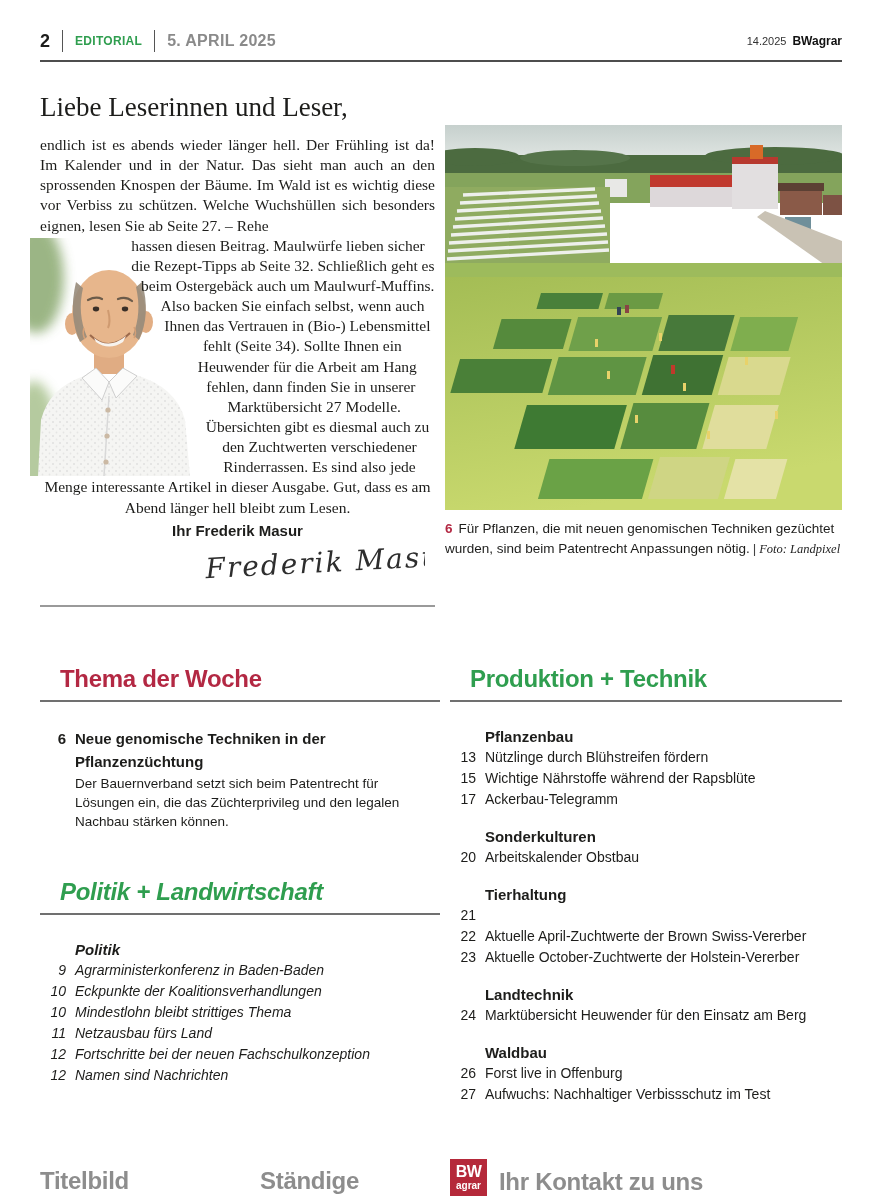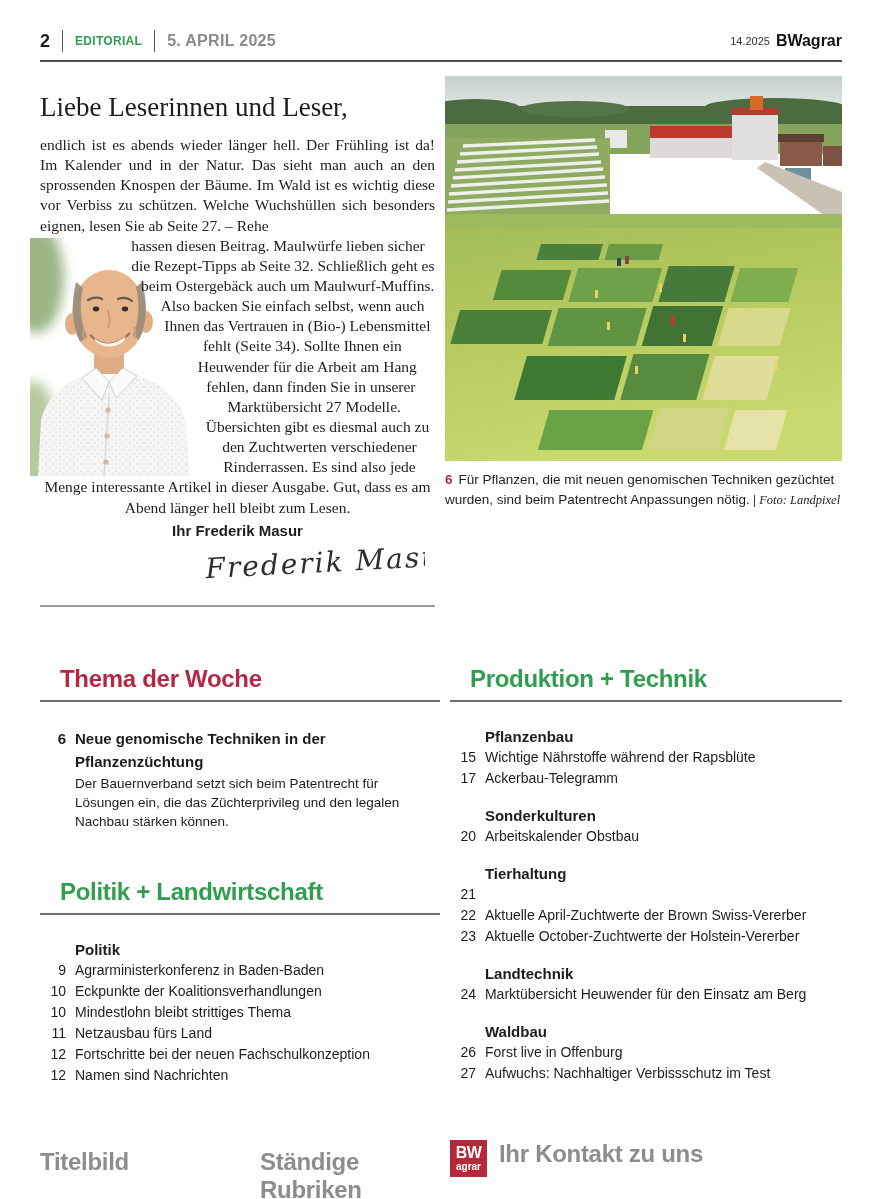--- a/index.html
+++ b/index.html
@@ -8,25 +8,25 @@
   .inner { padding:0 40px; }
 
   
   .pagehead { display:flex; align-items:center; margin-top:30px; }
   .pagehead .pnum { font-size:18px; font-weight:bold; }
   .pagehead .vbar { width:1px; height:22px; background:#555; margin:0 12px; }
   .pagehead .section { font-size:12px; font-weight:bold; color:#2f9e4f; letter-spacing:.3px; }
   .pagehead .date { font-size:16px; font-weight:bold; color:#8a8a8a; letter-spacing:.3px; }
   .pagehead .spacer { flex:1; }
   .pagehead .issue { font-size:11px; color:#333; margin-right:6px; }
-  .pagehead .mag { font-size:16px; font-weight:bold; color:#111; }
+  .pagehead .mag { font-size:12px; font-weight:bold; color:#111; }
   .head-rule { height:2px; background:#4d4d4d; margin-top:8px; }
 
   
-  .main { display:flex; gap:10px; margin-top:14px; }
+  .main { display:flex; gap:10px; margin-top:14px;align-items:center; }
   .col-l { width:405px; }
   .col-r { width:397px; }
 
   .salutation { font-family:"Liberation Serif", serif; font-size:27px; font-weight:500; margin:16px 0 12px 0; }
   .ed-body { font-family:"Liberation Serif", serif; font-size:15.5px; line-height:1.3; }
   .ed-p1 { text-align:justify; hyphens:auto; }
   .portrait-float { float:left; width:168px; height:238px; margin:2px 6px 0 -10px;
       shape-outside: polygon(0 0, 38% 0, 62% 34%, 82% 62%, 100% 100%, 0 100%); shape-margin:8px; }
   .portrait-float svg { width:100%; height:100%; display:block; }
   .ed-p2 { text-align:center; hyphens:auto; }
@@ -47,30 +47,30 @@
   .toc-h.red { color:#b32843; }
   .toc-h.green { color:#2f9e4f; }
   .toc-rule { height:2px; background:#707070; margin-top:7px; }
   .toc-list { margin-top:26px; }
   .toc-row { display:flex; gap:9px; font-size:14px; line-height:1.5; }
   .toc-row .num { width:26px; text-align:right; flex:0 0 26px; }
   .toc-group-h { font-size:15px; font-weight:bold; padding-left:35px; margin:18px 0 2px 0; }
   .toc-group-h.first { margin-top:0; }
   .feature .num, .feature .tt { font-weight:bold; font-size:15px; }
   .feature-desc { font-size:13.5px; line-height:1.4; padding-left:35px; margin-top:2px; width:390px; }
-  .politik-block { margin-top:46px; }
+  .politik-block { margin-top:46px;font-style:italic; }
 
   
   .footer { display:flex; gap:5px; margin-top:62px; }
   .f-col1 { width:215px; }
   .f-col2 { width:185px; }
   .f-col3 { width:392px; }
   .f-h { font-size:24px; font-weight:bold; color:#8d8d8d; letter-spacing:-.3px; }
 
-  .kontakt-head { display:flex; align-items:flex-start; gap:12px; margin-top:-8px; }
+  .kontakt-head { display:flex; align-items:flex-end; gap:12px; margin-top:-8px; }
   .bw-logo { width:37px; height:37px; background:#b5293a; color:#fff; display:flex; flex-direction:column;
              align-items:center; justify-content:center; line-height:1; flex:0 0 37px; }
   .bw-logo .l1 { font-size:16px; font-weight:bold; letter-spacing:-.5px; }
   .bw-logo .l2 { font-size:10px; font-weight:bold; margin-top:1px; }
 </style>
 </head>
 <body>
 
 <div class="page">
   <div class="inner">
@@ -276,20 +276,24 @@
           </div>
         </div>
       </div>
 
       <div class="col-r">
         <div class="toc-h green">Produktion + Technik</div>
         <div class="toc-rule"></div>
         <div class="toc-list">
           <div class="toc-group-h first">Pflanzenbau</div>
           <div class="toc-row">
+              <span class="num">13</span>
+              <span>Nützlinge durch Blühstreifen fördern</span>
+            </div>
+          <div class="toc-row">
               <span class="num">15</span>
               <span>Wichtige Nährstoffe während der Rapsblüte</span>
             </div>
           <div class="toc-row">
               <span class="num">17</span>
               <span>Ackerbau-Telegramm</span>
             </div>
 
           <div class="toc-group-h">Sonderkulturen</div>
           <div class="toc-row">

